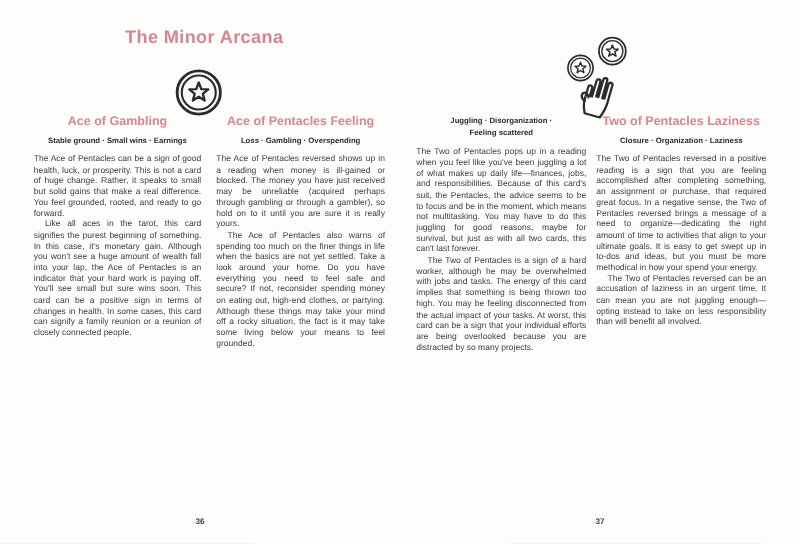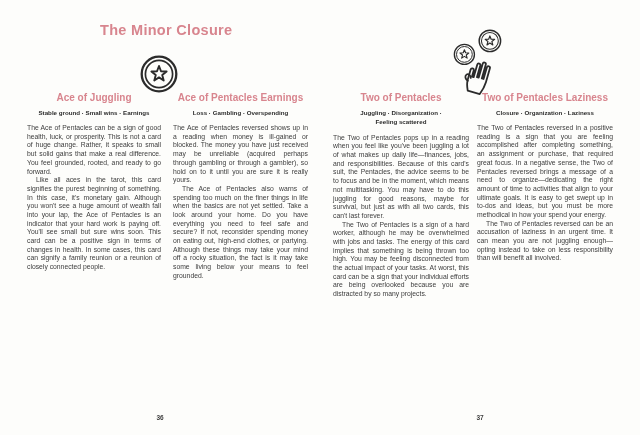--- a/index.html
+++ b/index.html
@@ -39,21 +39,21 @@
     font-size:6.5px;font-weight:bold;color:#3d3d3d;
   }
   .pagenum-left{left:0;}
   .pagenum-right{left:320px;}
 </style>
 </head>
 <body>
 
 <div class="spread">
 
-  <h1 class="title">The Minor Closure</h1>
+  <h1 class="title">The Minor Arcana</h1>
 
   <svg class="icon ace-icon" width="40" height="40" viewBox="0 0 40 40">
     <defs>
       <g id="coin" fill="none" stroke="#2b2b2b">
         <circle cx="20" cy="20" r="17.3" stroke-width="2.3"></circle>
         <circle cx="20" cy="20" r="13.6" stroke-width="1.7"></circle>
         <path d="M20 12 L22 17.25 L27.61 17.53 L23.23 21.05 L24.7 26.47 L20 23.4 L15.3 26.47 L16.77 21.05 L12.39 17.53 L18 17.25 Z" stroke-width="1.9" stroke-linejoin="round"></path>
       </g>
     </defs>
     <use href="#coin"></use>
@@ -66,39 +66,38 @@
     <g>
       <use href="#coin" transform="translate(4.8,15.8) scale(0.58)"></use>
     </g>
     <g transform="translate(17,28) rotate(16 14 18)" fill="none" stroke="#2b2b2b" stroke-width="1.8" stroke-linejoin="round" stroke-linecap="round">
       <path d="M8 38 C6.5 35 5 31.5 5 27.5 L5 17 C5 14.8 8.2 14.8 8.2 17 L8.2 23.5 L10 23.5 L10 10.5 C10 8.3 13.2 8.3 13.2 10.5 L13.2 22.5 L15 22.5 L15 8 C15 5.8 18.2 5.8 18.2 8 L18.2 22.5 L20 22.5 L20 10.5 C20 8.3 23.2 8.3 23.2 10.5 L23.2 25 C23.2 30 22 34 20.5 38 Z"></path>
       <path d="M5.4 28.5 C2.6 27.8 0.9 25 2.4 23 C3.8 21.2 6.6 22.3 7.4 25"></path>
     </g>
   </svg>
 
   <section class="col col-1">
-    <h2 class="card-heading">Ace of Juggling</h2>
+    <h2 class="card-heading">Ace of Gambling</h2>
     <div class="card-keywords">Stable ground · Small wins · Earnings</div>
     <div class="card-body">
       <p>The Ace of Pentacles can be a sign of good health, luck, or prosperity. This is not a card of huge change. Rather, it speaks to small but solid gains that make a real difference. You feel grounded, rooted, and ready to go forward.</p>
       <p>Like all aces in the tarot, this card signifies the purest beginning of something. In this case, it's monetary gain. Although you won't see a huge amount of wealth fall into your lap, the Ace of Pentacles is an indicator that your hard work is paying off. You'll see small but sure wins soon. This card can be a positive sign in terms of changes in health. In some cases, this card can signify a family reunion or a reunion of closely connected people.</p>
     </div>
   </section>
 
   <section class="col col-2">
-    <h2 class="card-heading">Ace of Pentacles Earnings</h2>
+    <h2 class="card-heading">Ace of Pentacles Feeling</h2>
     <div class="card-keywords">Loss · Gambling · Overspending</div>
     <div class="card-body">
       <p>The Ace of Pentacles reversed shows up in a reading when money is ill-gained or blocked. The money you have just received may be unreliable (acquired perhaps through gambling or through a gambler), so hold on to it until you are sure it is really yours.</p>
       <p>The Ace of Pentacles also warns of spending too much on the finer things in life when the basics are not yet settled. Take a look around your home. Do you have everything you need to feel safe and secure? If not, reconsider spending money on eating out, high-end clothes, or partying. Although these things may take your mind off a rocky situation, the fact is it may take some living below your means to feel grounded.</p>
     </div>
   </section>
 
   <section class="col col-3">
-    <h2 class="card-heading">Two of Pentacles</h2>
     <div class="card-keywords">Juggling · Disorganization ·
 Feeling scattered</div>
     <div class="card-body">
       <p>The Two of Pentacles pops up in a reading when you feel like you've been juggling a lot of what makes up daily life—finances, jobs, and responsibilities. Because of this card's suit, the Pentacles, the advice seems to be to focus and be in the moment, which means not multitasking. You may have to do this juggling for good reasons, maybe for survival, but just as with all two cards, this can't last forever.</p>
       <p>The Two of Pentacles is a sign of a hard worker, although he may be overwhelmed with jobs and tasks. The energy of this card implies that something is being thrown too high. You may be feeling disconnected from the actual impact of your tasks. At worst, this card can be a sign that your individual efforts are being overlooked because you are distracted by so many projects.</p>
     </div>
   </section>
 
   <section class="col col-4">
     <h2 class="card-heading">Two of Pentacles Laziness</h2>

